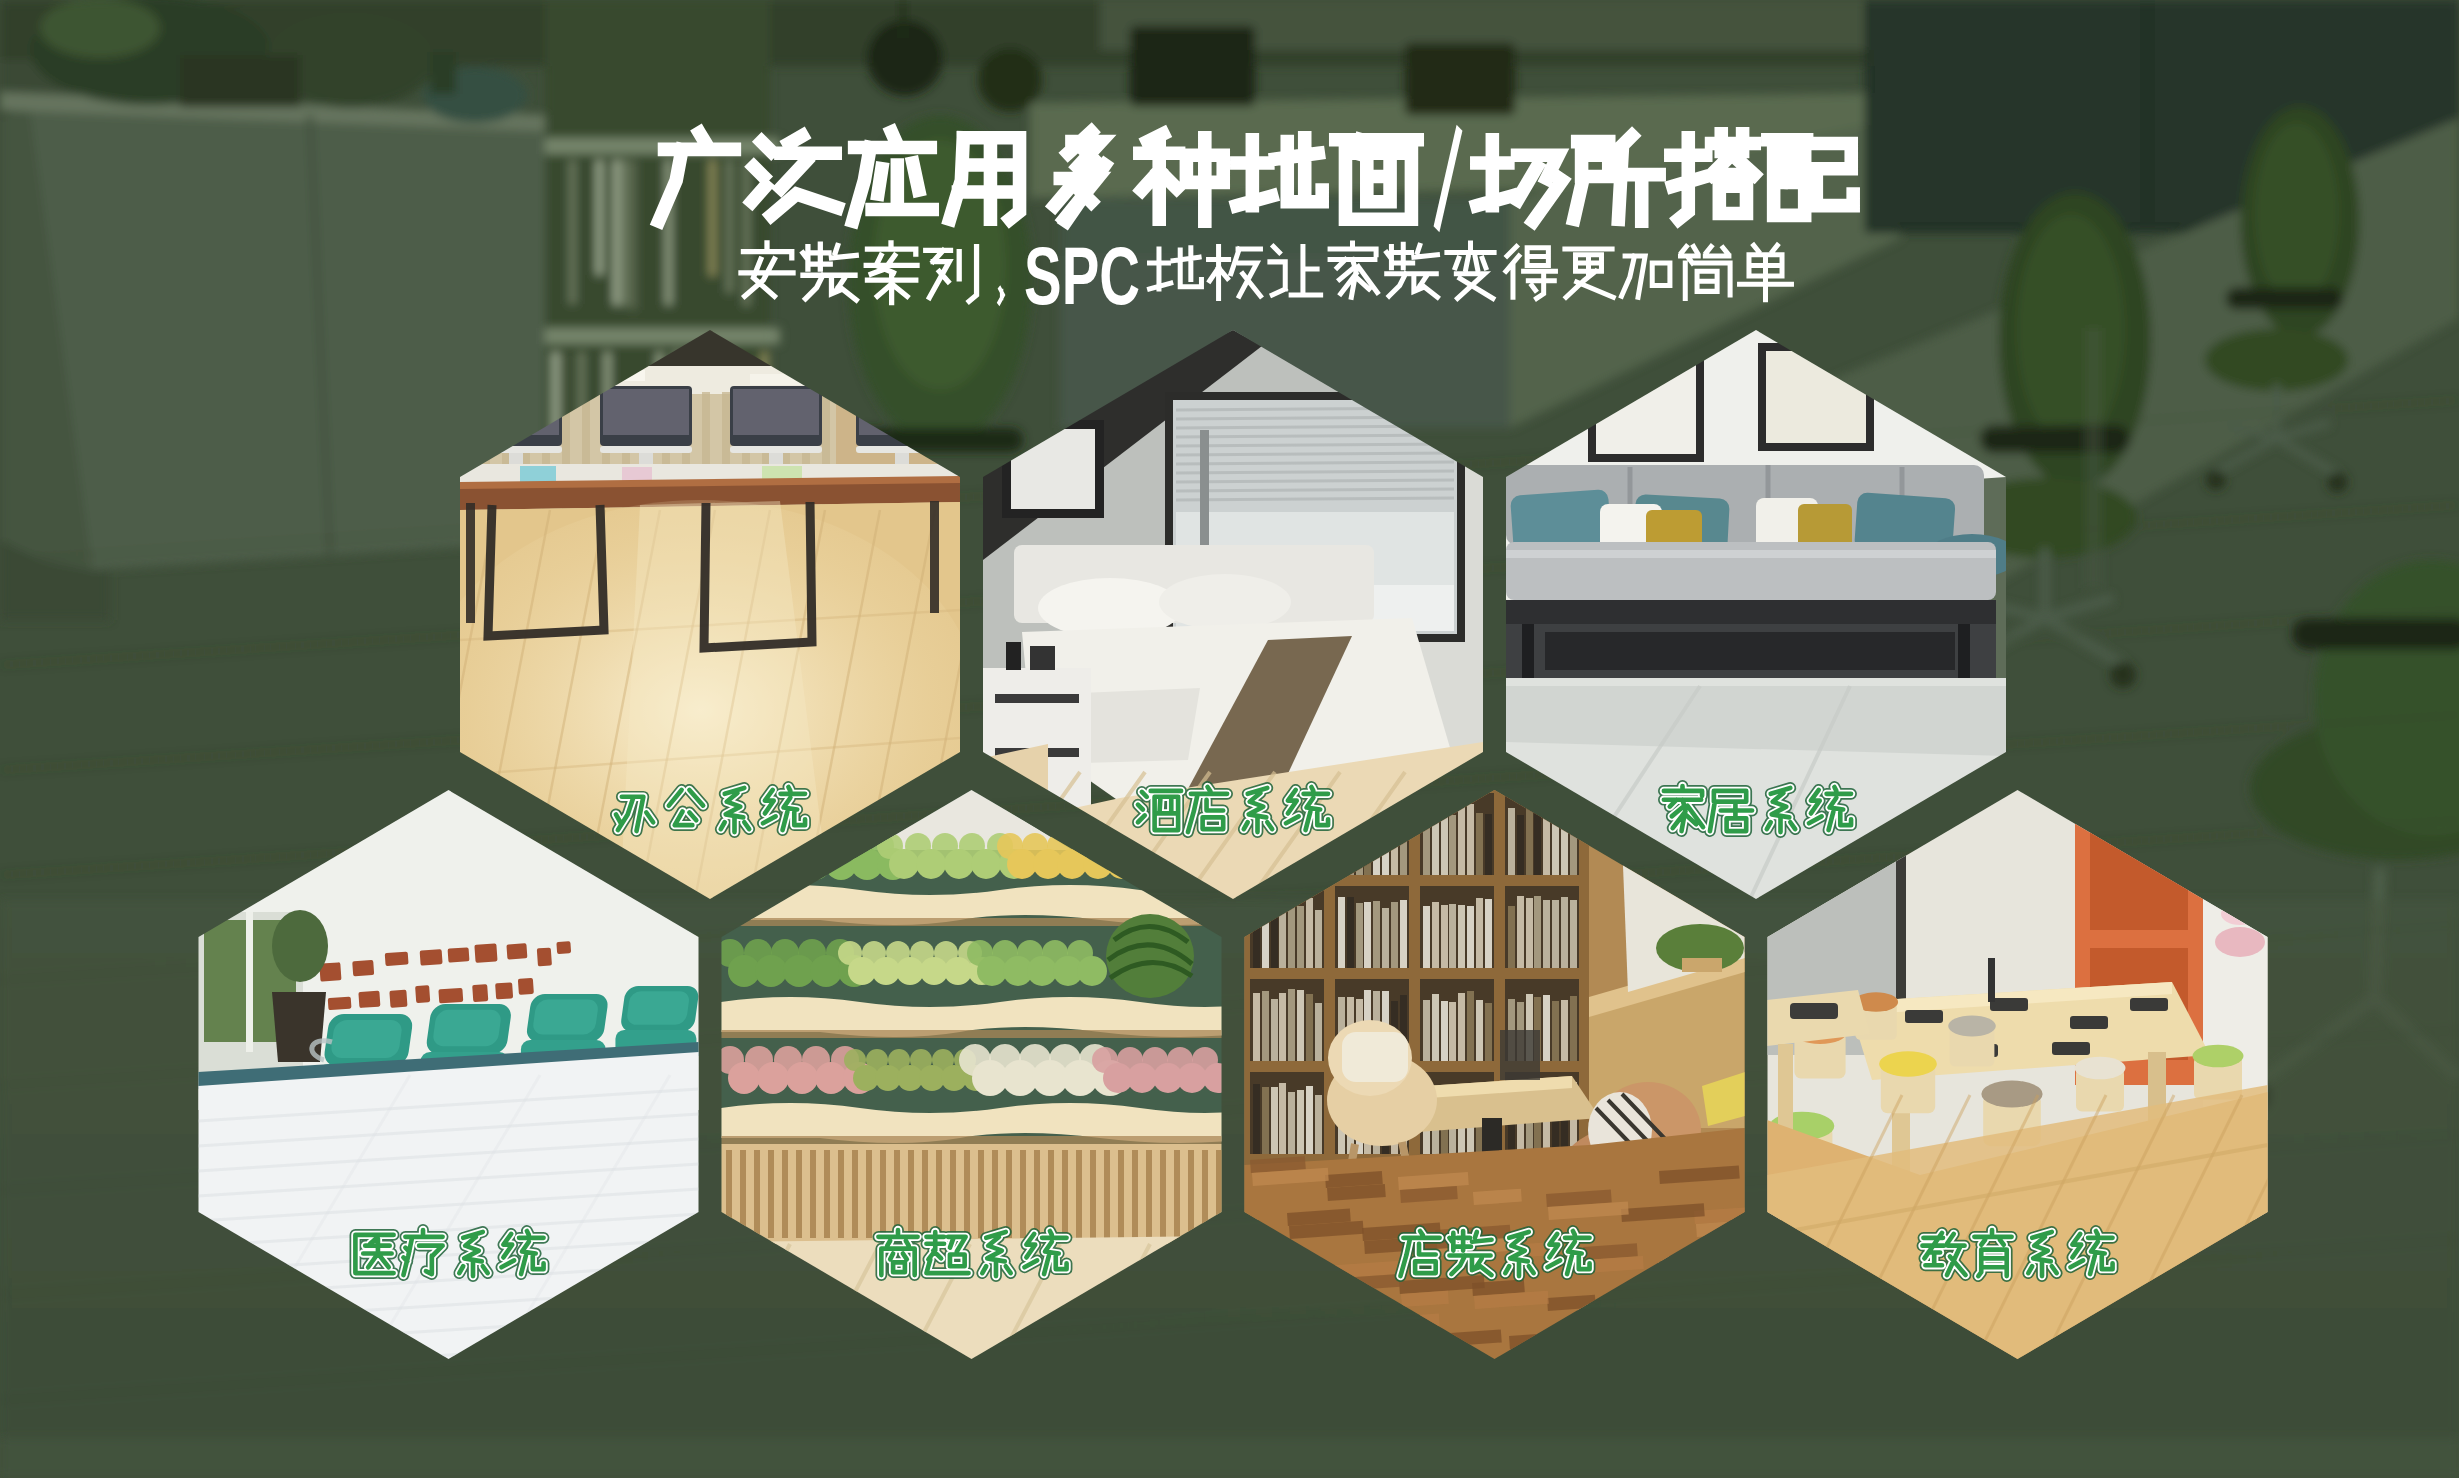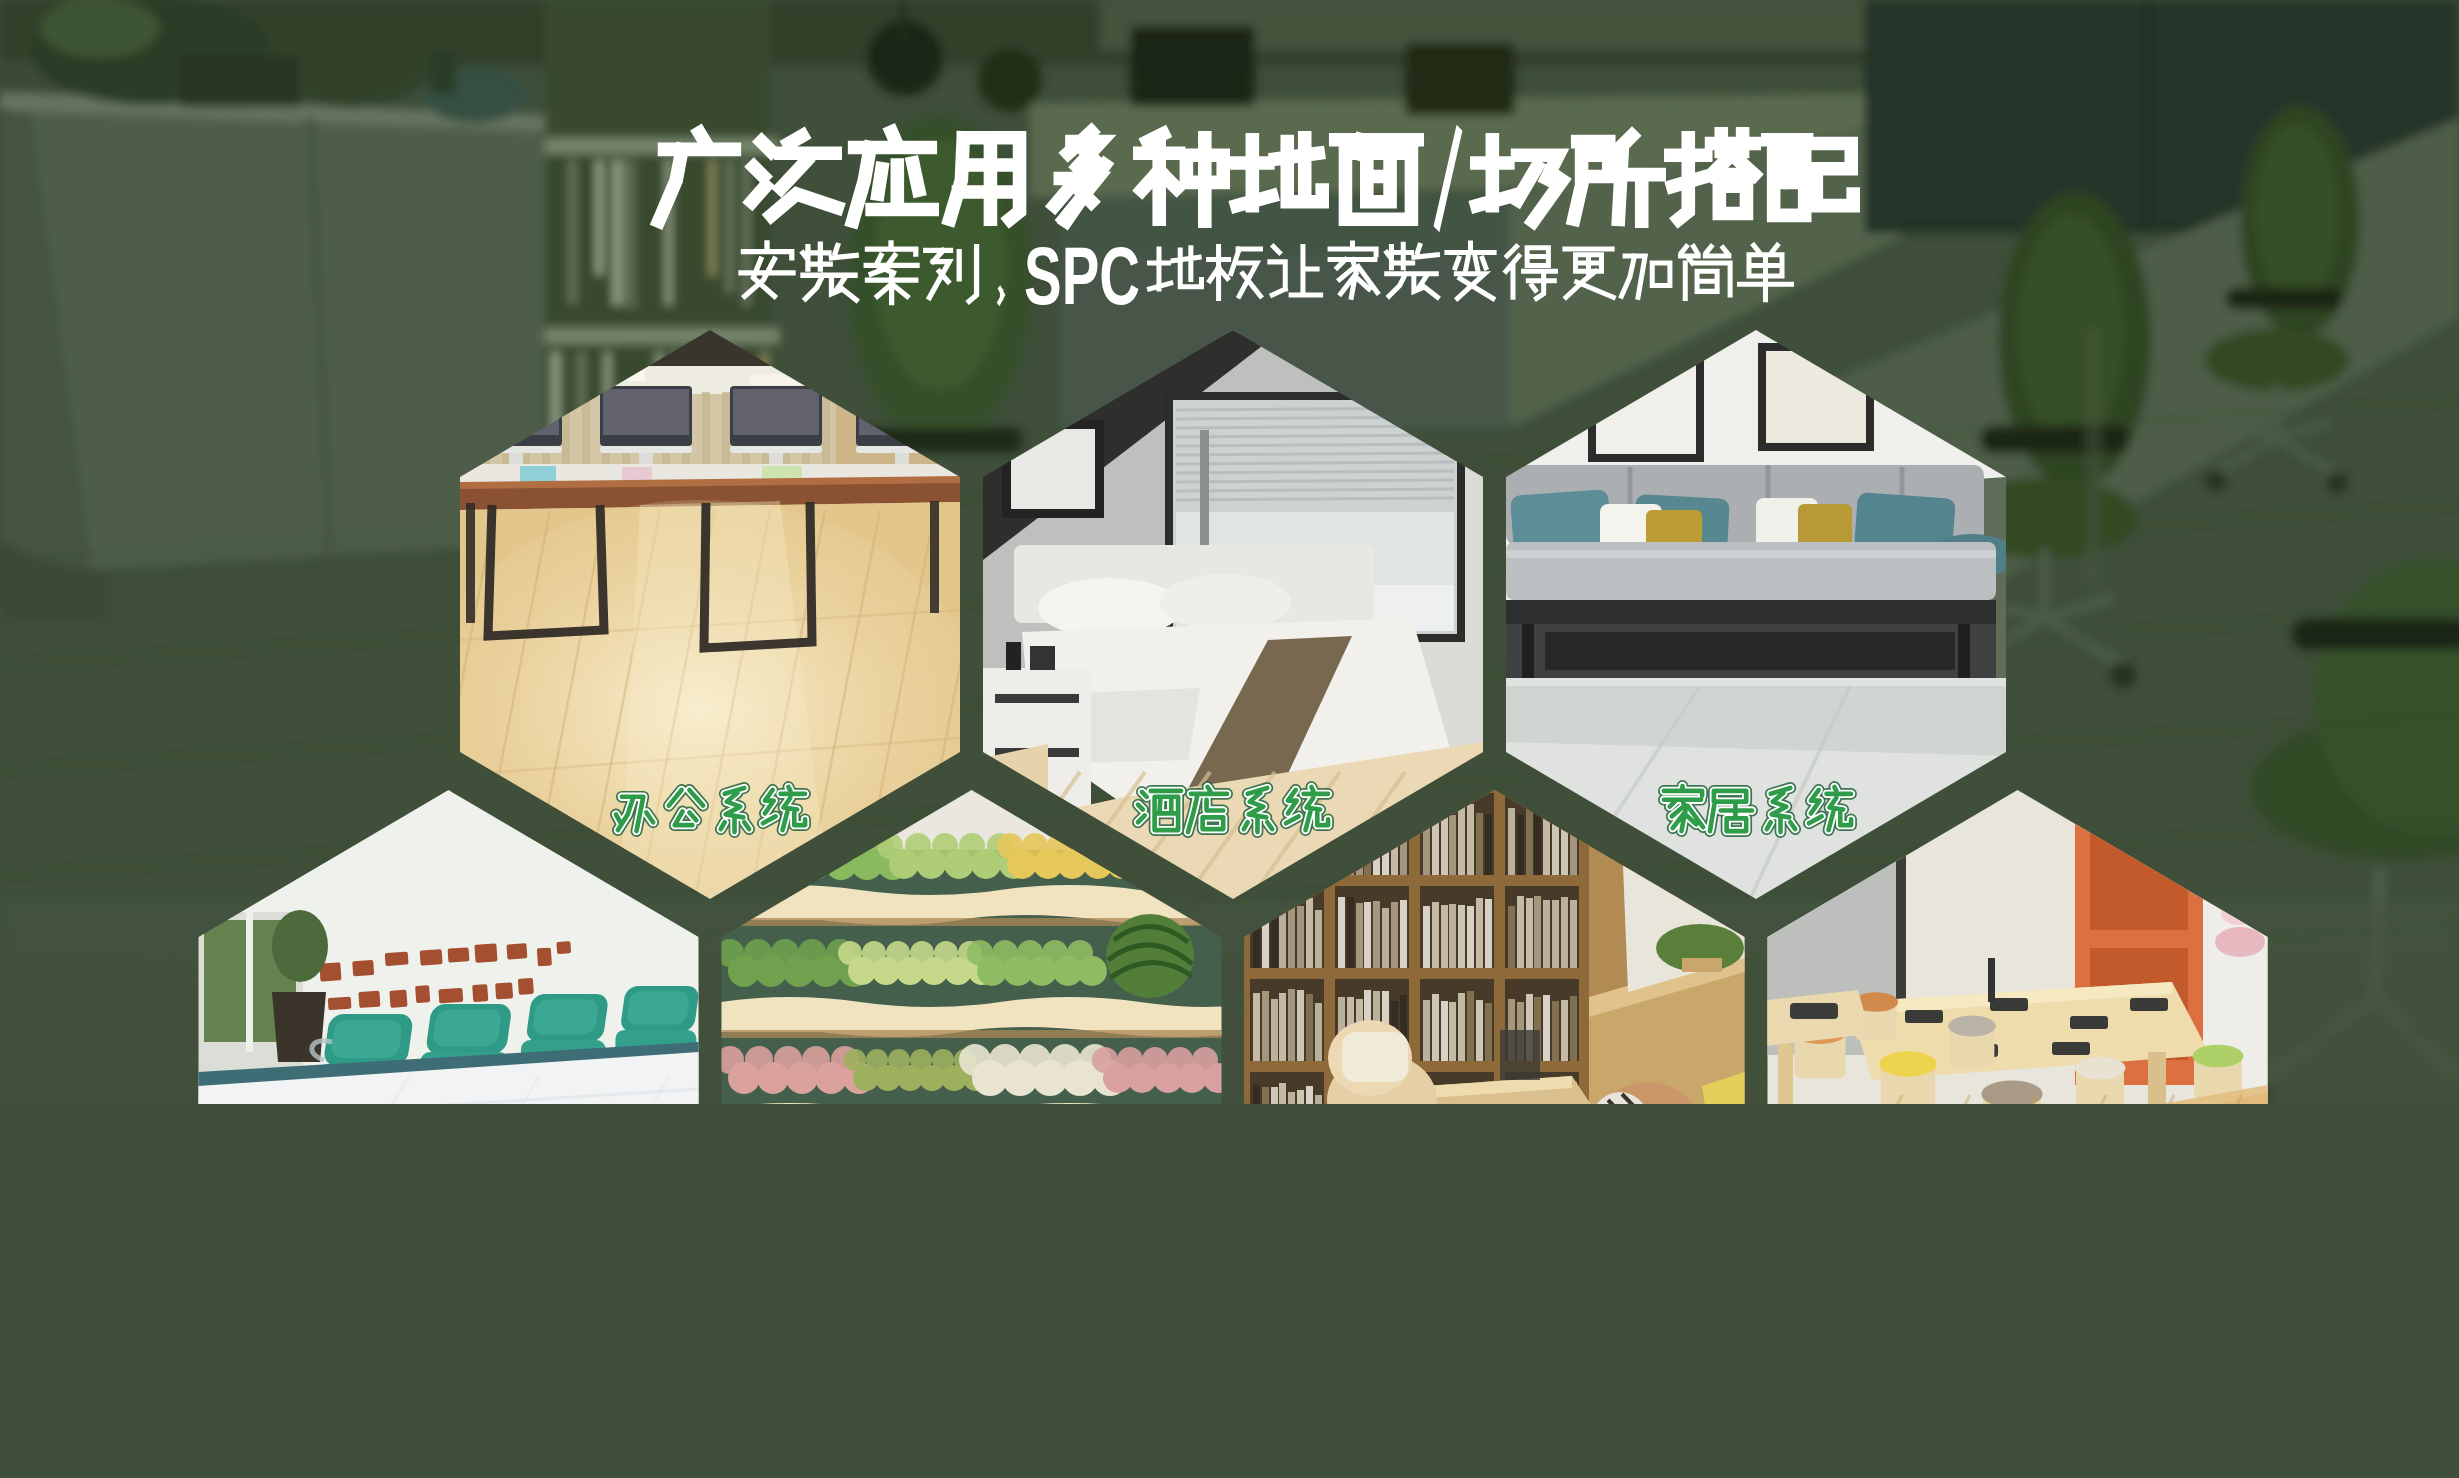--- a/index.html
+++ b/index.html
@@ -1,16 +1,16 @@
 <!DOCTYPE html>
 <html><head>
 <meta charset="utf-8">
 <style>
 html,body{margin:0;padding:0;background:#3f4f3a;}
-#page{position:relative;width:2459px;height:1104px;overflow:hidden;font-family:"Liberation Sans",sans-serif;}
+#page{position:relative;width:2459px;height:1478px;overflow:hidden;font-family:"Liberation Sans",sans-serif;}
 </style>
 </head>
 <body>
 <div id="page">
 <svg width="2459" height="1478" viewBox="0 0 2459 1478">
       <defs>
         <filter id="b4" x="-20%" y="-20%" width="140%" height="140%">
           <feGaussianBlur stdDeviation="5"></feGaussianBlur>
         </filter>
         <clipPath id="hx0">

